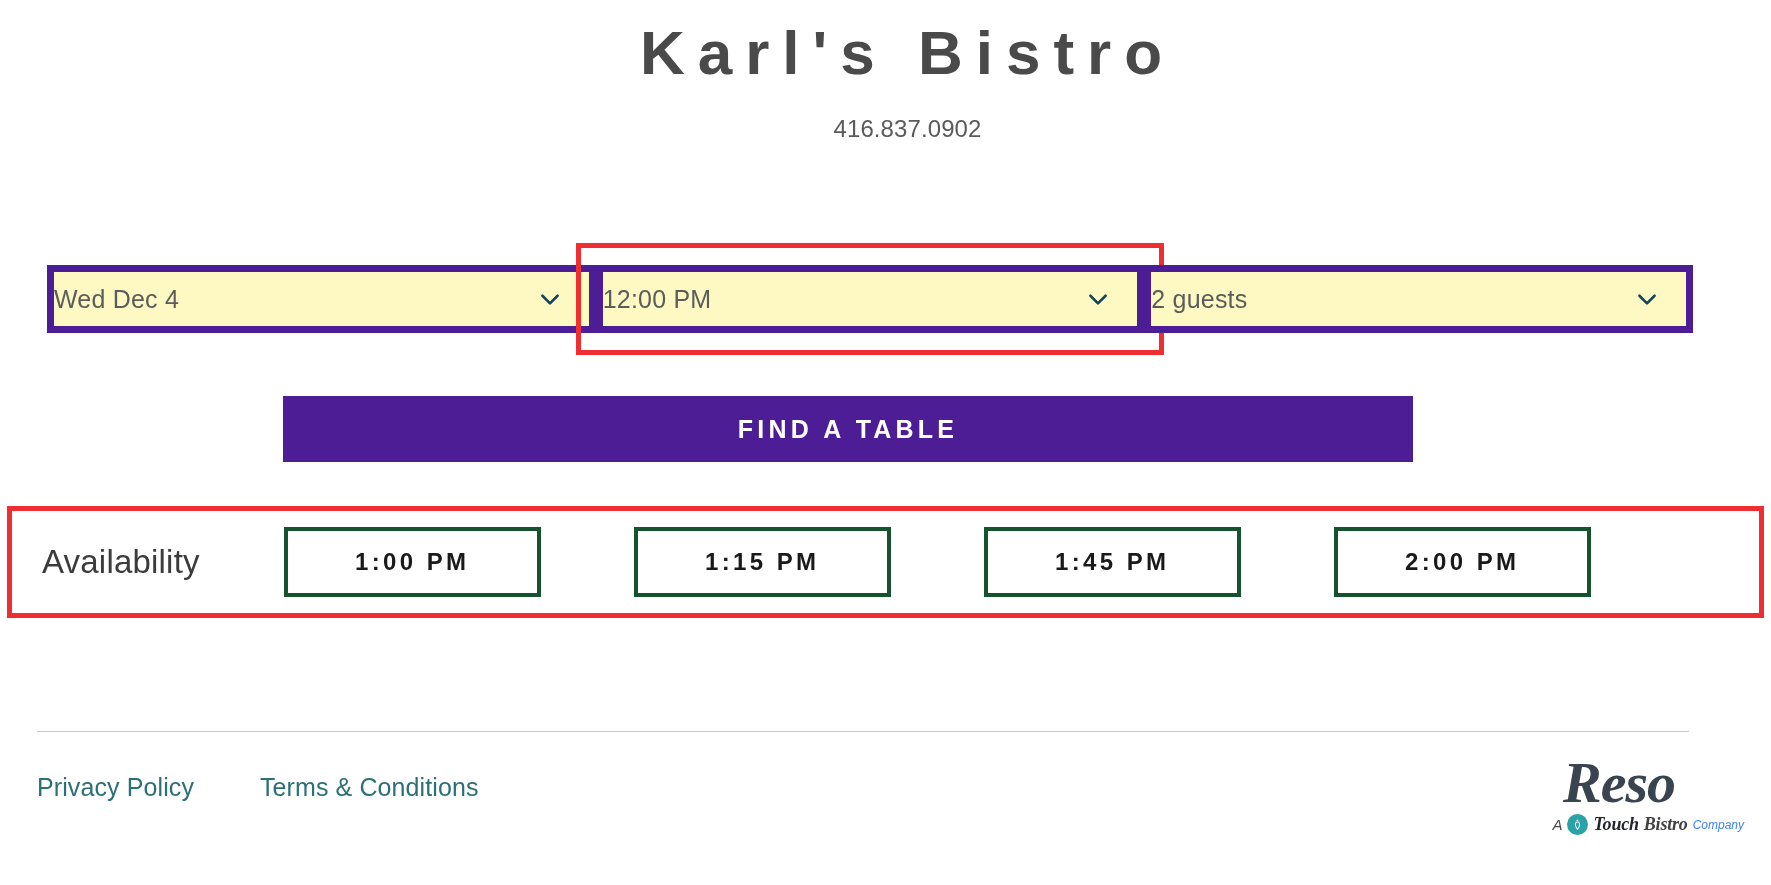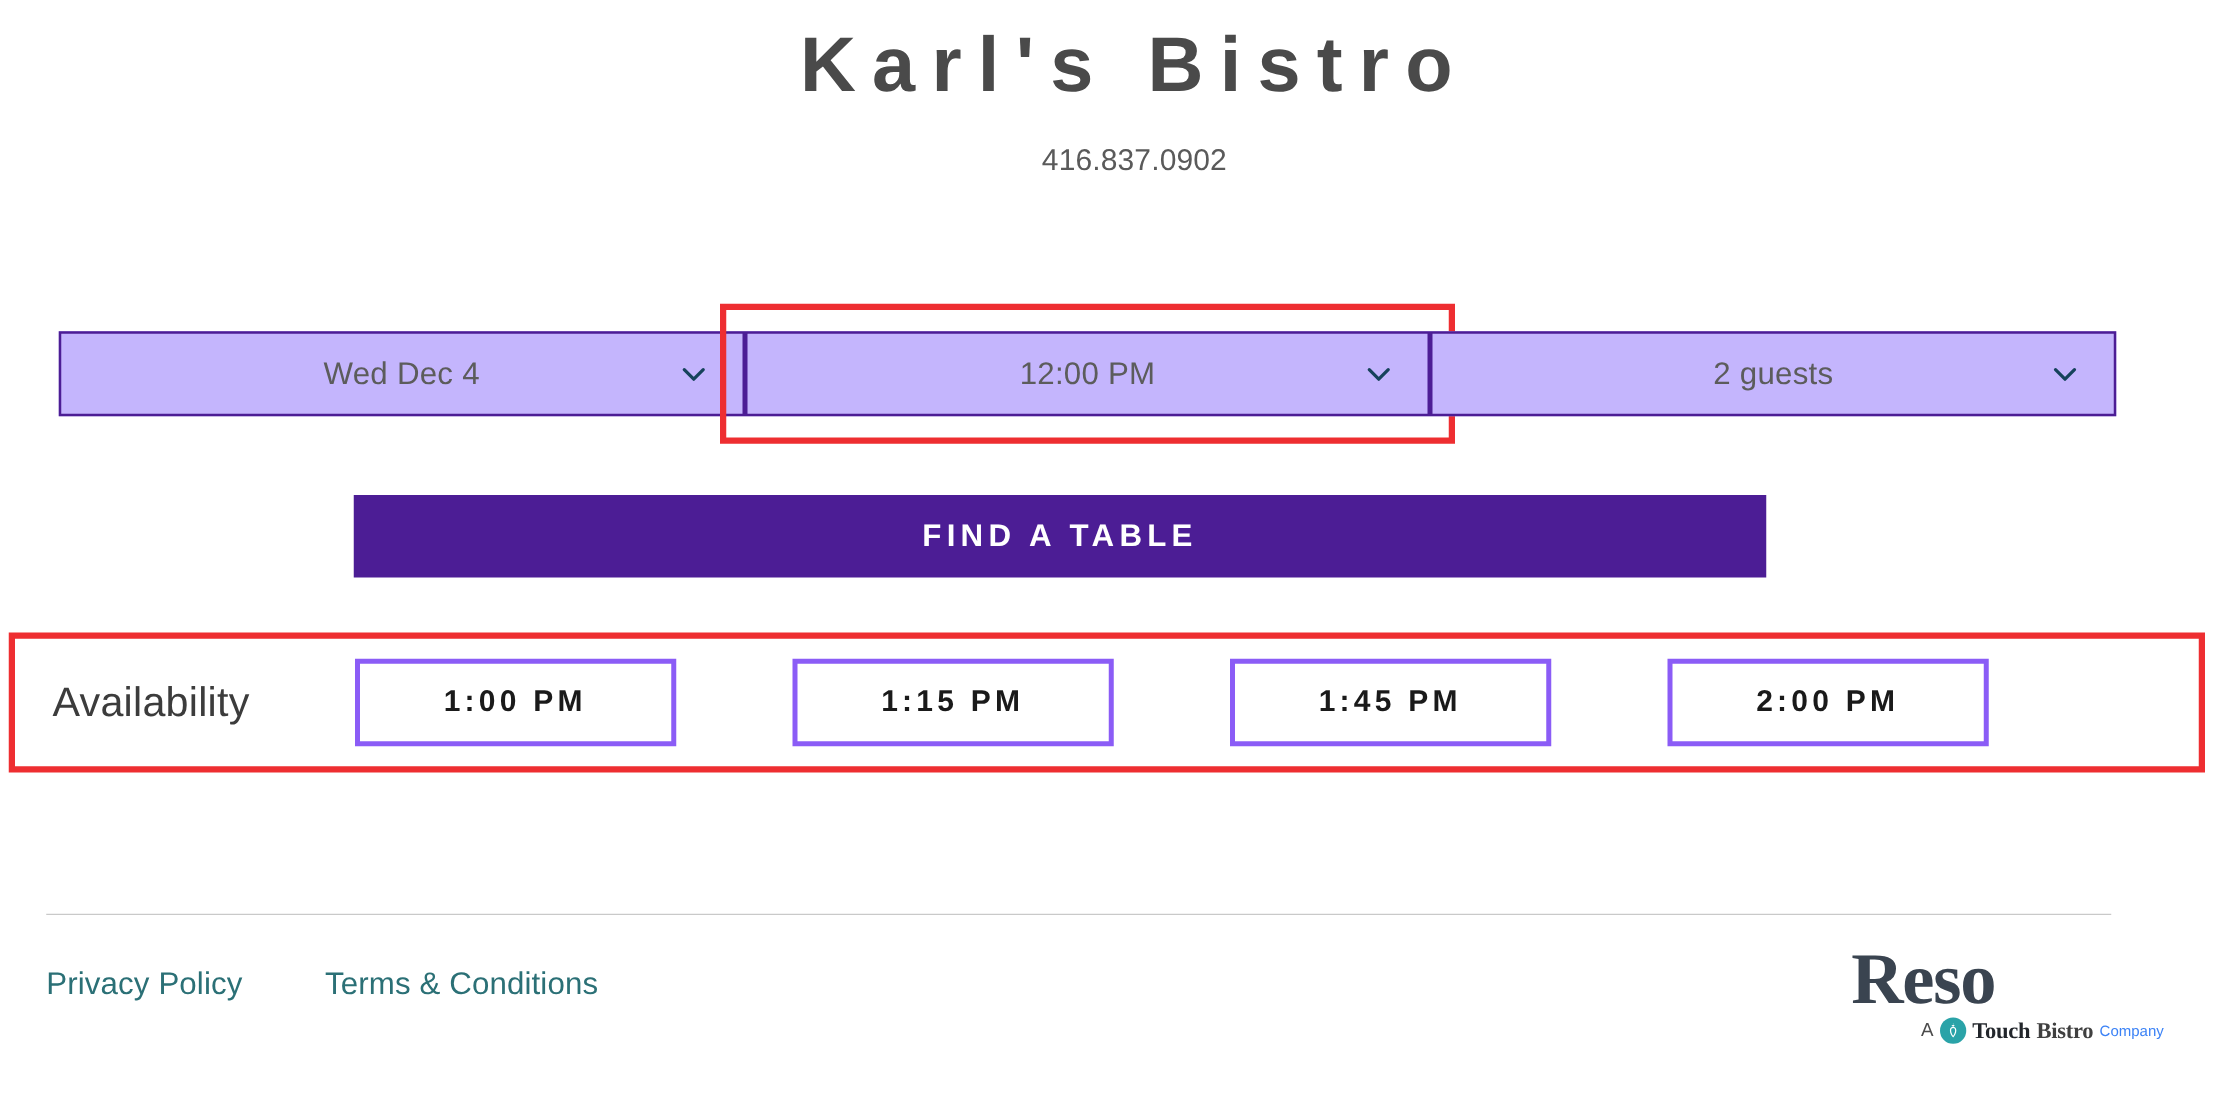--- a/index.html
+++ b/index.html
@@ -60,25 +60,24 @@
     position: relative;
     flex: 1 1 0;
     height: 68px;
     box-sizing: border-box;
   }
   .select-box {
     position: relative;
     width: 100%;
     height: 68px;
     box-sizing: border-box;
-    border: 2px solid #4c1d95;
-    background: #c4b5fd;
-    display: flex;
-    align-items: center;
-    justify-content: center;
+    border: 7px solid #4c1d95;
+    background: #fef9c3;
+    display: flex;
+    align-items: center;
   }
   .select-value {
     font-size: 25px;
     color: #5c5c5c;
     letter-spacing: 0.2px;
   }
   .chev {
     position: absolute;
     right: 26px;
     top: 50%;
@@ -145,21 +144,21 @@
   }
   .slots {
     display: flex;
     align-items: center;
     gap: 93px;
   }
   .slot-button {
     width: 257px;
     height: 70px;
     box-sizing: border-box;
-    border: 4px solid #8b5cf6;
+    border: 4px solid #14532d;
     background: #ffffff;
     color: #1a1a1a;
     font-family: "Liberation Sans", sans-serif;
     font-size: 24px;
     font-weight: bold;
     letter-spacing: 3.4px;
     display: flex;
     align-items: center;
     justify-content: center;
     cursor: pointer;
@@ -185,24 +184,25 @@
   .footer-link {
     font-size: 25px;
     color: #2b7076;
     text-decoration: none;
     letter-spacing: 0.1px;
     cursor: pointer;
   }
 
   .reso-logo {
     position: absolute;
-    right: 40px;
+    right: 27px;
     top: 755px;
     width: 250px;
-    text-align: left;
+    text-align: center;
+    font-style: italic;
   }
   .reso-wordmark {
     font-family: "Liberation Serif", serif;
     font-weight: bold;
     font-size: 58px;
     line-height: 0.95;
     color: #3a4450;
     letter-spacing: -1px;
   }
   .reso-tagline {

